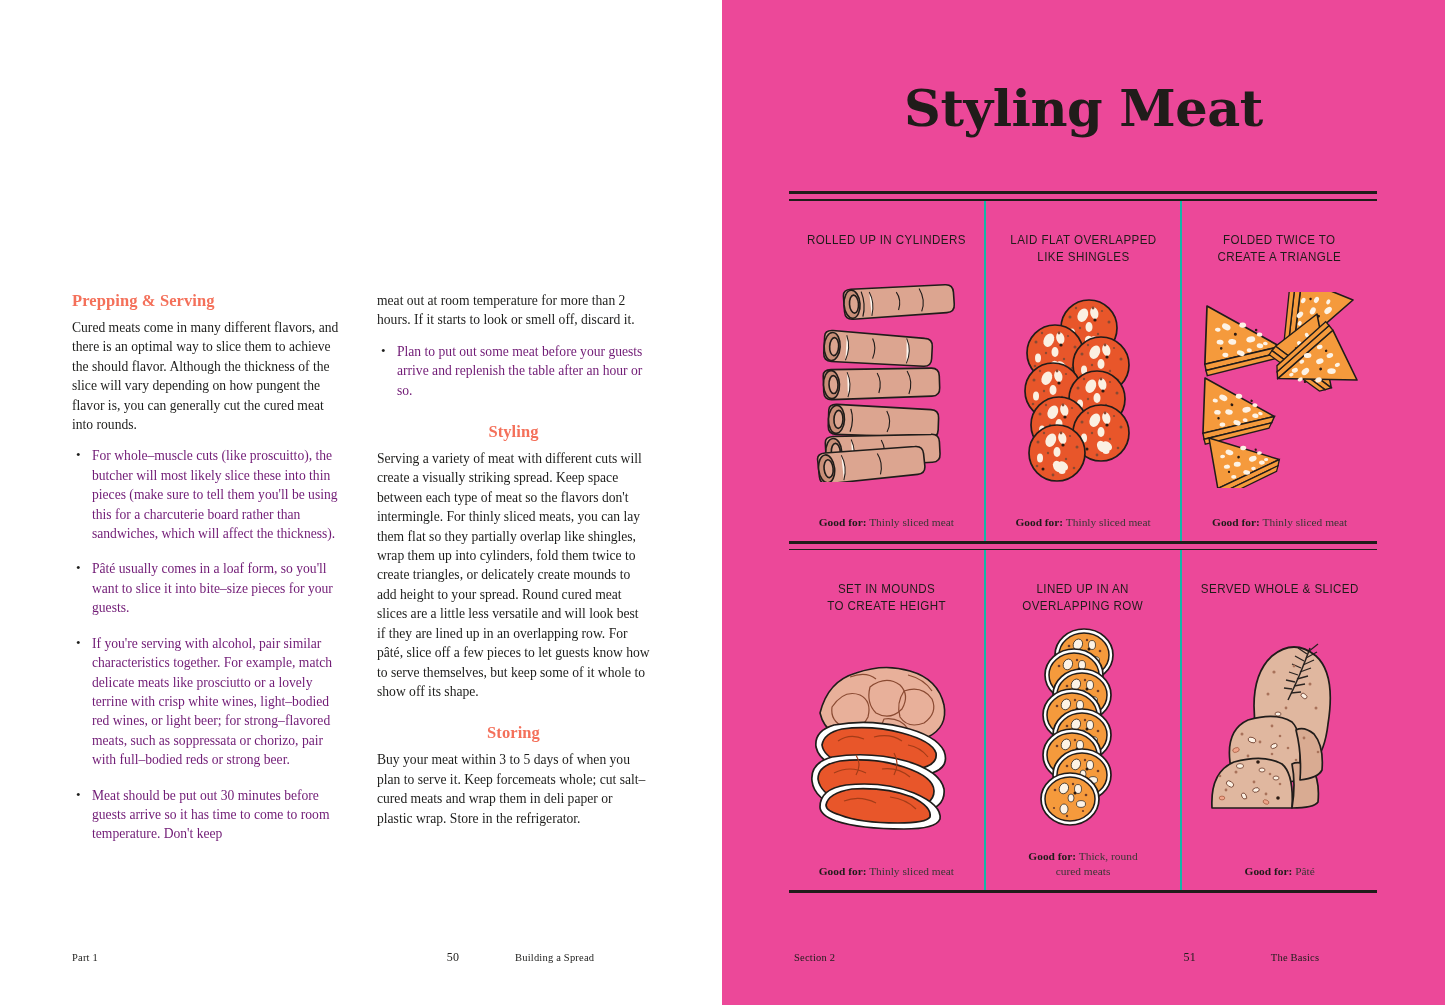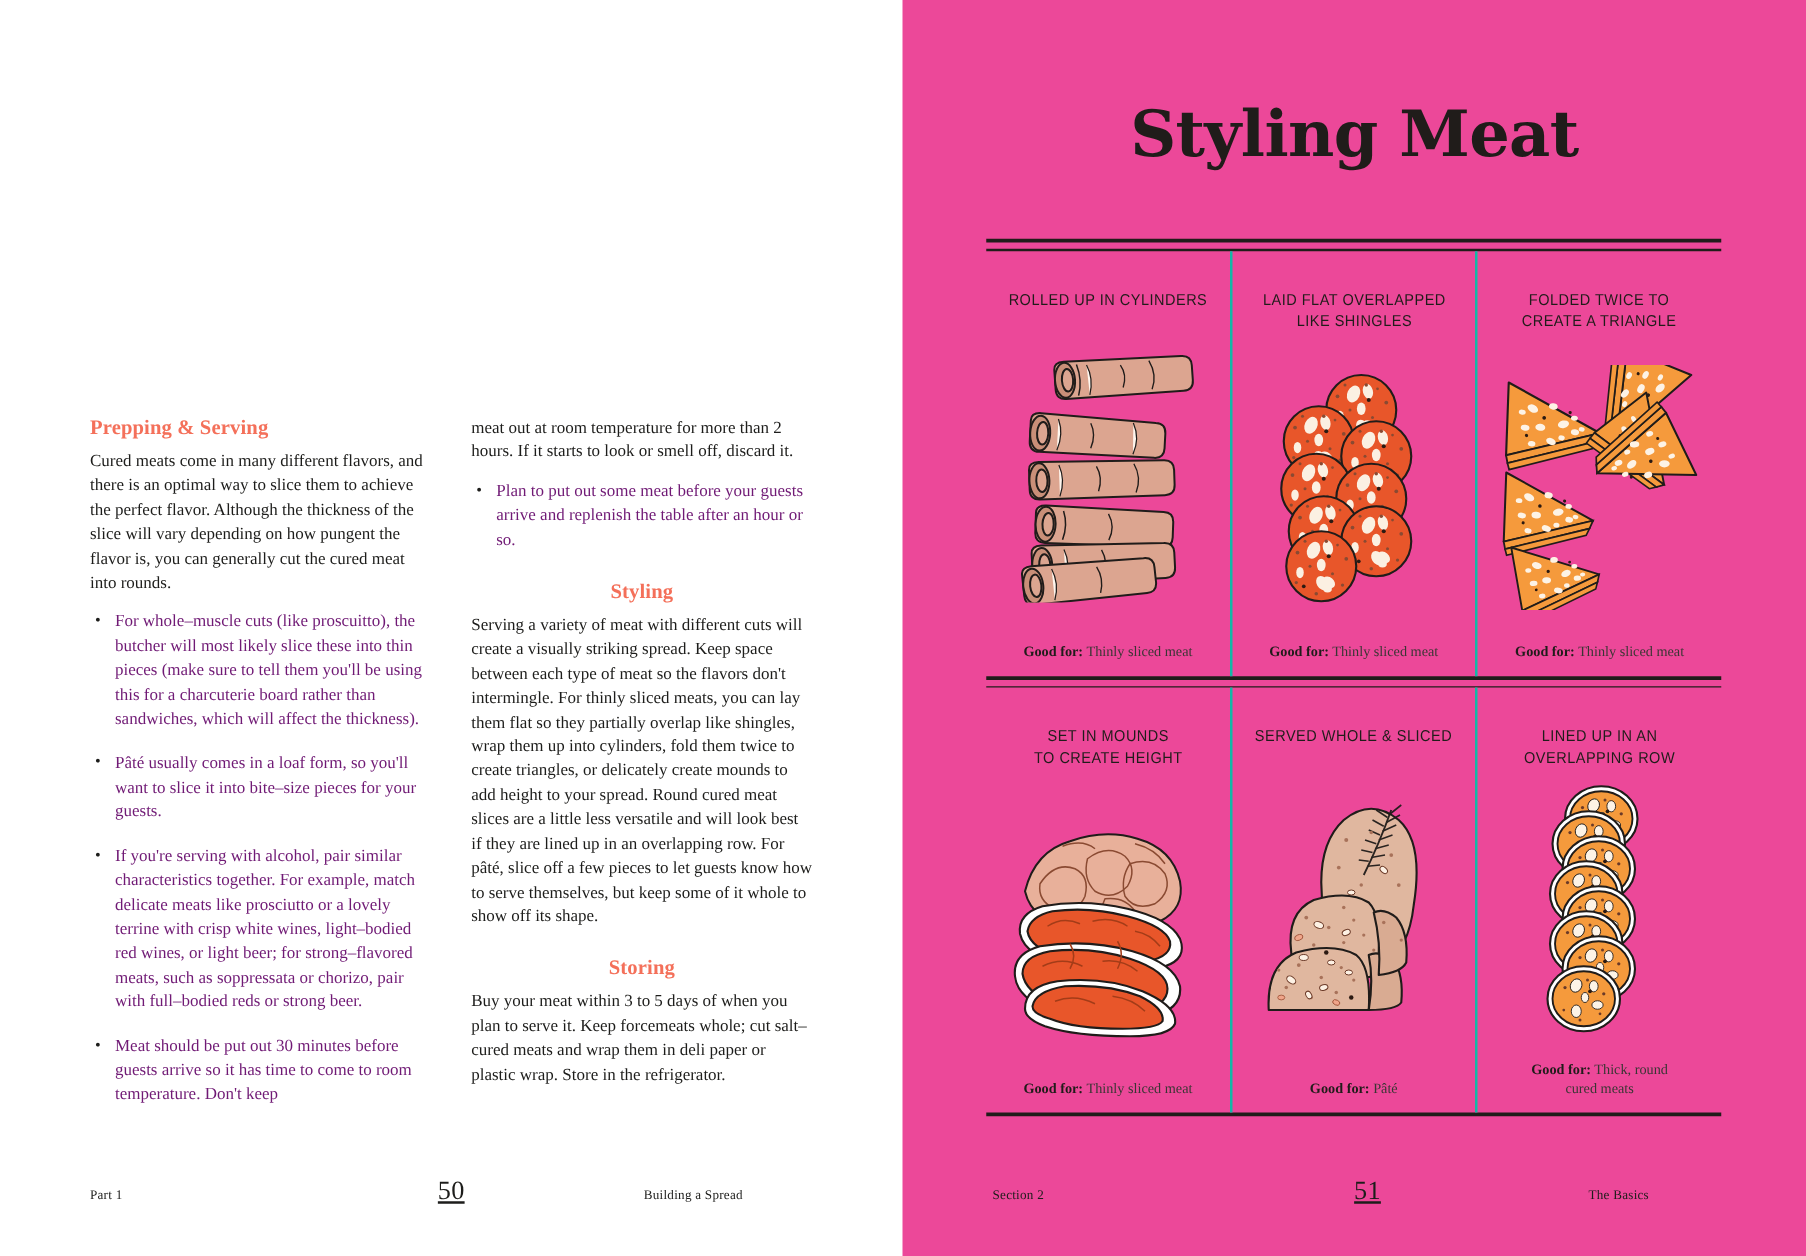--- a/index.html
+++ b/index.html
@@ -18,21 +18,21 @@
     background:#ffffff;
     flex:0 0 722px;
   }
   .cols{
     position:absolute;
     left:72px;top:291px;
     width:578px;
     display:flex;
     gap:32px;
   }
-  .col{width:273px;margin-top:41px;}
+  .col{width:273px;}
   .sec-head{
     color:#f4705a;
     font-family:"Liberation Serif", serif;
     font-size:16.5px;
     font-weight:700;
     margin:0 0 7px 0;
     letter-spacing:.1px;
   }
   .sec-head.spaced{margin-top:22px;text-align:center;}
   .body-p{
@@ -59,21 +59,21 @@
   .footer{
     position:absolute;
     bottom:40px;
     display:flex;
     align-items:baseline;
     font-size:10.5px;
     color:#1d1d1b;
     letter-spacing:.2px;
   }
   .footer .f-left{width:33%;text-align:left;}
-  .footer .f-mid{width:34%;text-align:center;font-size:21px;text-decoration:underline;}
+  .footer .f-mid{width:34%;text-align:right;font-size:12px;}
   .footer .f-right{width:33%;text-align:center;}
   .footer-left{left:72px;width:578px;}
   .footer-right{left:72px;width:600px;}
 
   
   .page-right{
     position:relative;
     width:723px;height:1005px;
     background:#ec4899;
     flex:0 0 723px;
@@ -146,21 +146,21 @@
 <body>
 
 <div class="spread">
 
   <div class="page-left">
 
     <div class="cols">
 
       <div class="col">
         <h2 class="sec-head">Prepping &amp; Serving</h2>
-        <p class="body-p">Cured meats come in many different flavors, and there is an optimal way to slice them to achieve the perfect flavor. Although the thickness of the slice will vary depending on how pungent the flavor is, you can generally cut the cured meat into rounds.</p>
+        <p class="body-p">Cured meats come in many different flavors, and there is an optimal way to slice them to achieve the should flavor. Although the thickness of the slice will vary depending on how pungent the flavor is, you can generally cut the cured meat into rounds.</p>
         <ul class="bullets">
           <li>For whole–muscle cuts (like proscuitto), the butcher will most likely slice these into thin pieces (make sure to tell them you'll be using this for a charcuterie board rather than sandwiches, which will affect the thickness).</li>
           <li>Pâté usually comes in a loaf form, so you'll want to slice it into bite–size pieces for your guests.</li>
           <li>If you're serving with alcohol, pair similar characteristics together. For example, match delicate meats like prosciutto or a lovely terrine with crisp white wines, light–bodied red wines, or light beer; for strong–flavored meats, such as soppressata or chorizo, pair with full–bodied reds or strong beer.</li>
           <li>Meat should be put out 30 minutes before guests arrive so it has time to come to room temperature. Don't keep</li>
         </ul>
       </div>
 
       <div class="col">
         <p class="body-p">meat out at room temperature for more than 2 hours. If it starts to look or smell off, discard it.</p>
@@ -397,20 +397,62 @@
                 <path d="M46 154 Q62 148 78 156"></path>
                   <path d="M92 150 Q108 152 118 162"></path>
                 <path d="M58 108 Q64 118 58 128"></path>
                   <path d="M96 106 Q102 116 96 128"></path>
               </g>
             </svg>
           </div>
           <div class="goodfor">
             <b>Good for:</b>
             <span>Thinly sliced meat</span>
+          </div>
+        </div>
+
+        <div class="cell">
+          <div class="cell-title">LINED UP IN AN<br>OVERLAPPING ROW</div>
+          <div class="art">
+            <svg width="110" height="210" viewBox="0 0 110 210">
+              <defs>
+                <g id="sal2">
+                  <ellipse rx="29" ry="26" fill="#ffffff" stroke="#201c1a" stroke-width="1.7"></ellipse>
+                  <ellipse rx="25" ry="22" fill="#f59a3c" stroke="#201c1a" stroke-width="1.5"></ellipse>
+                  <g fill="#fdf3e6" stroke="#201c1a" stroke-width="0.7">
+                    <ellipse cx="-10" cy="-7" rx="4.5" ry="5.5" transform="rotate(25)"></ellipse>
+                    <ellipse cx="8" cy="-10" rx="3.5" ry="4.5"></ellipse>
+                    <ellipse cx="11" cy="5" rx="4.5" ry="3.4"></ellipse>
+                    <ellipse cx="-6" cy="10" rx="4" ry="5"></ellipse>
+                    <ellipse cx="1" cy="-1" rx="3" ry="4"></ellipse>
+                  </g>
+                  <g fill="#6b3a28">
+                    <circle cx="-15" cy="-9" r="1.3"></circle>
+                      <circle cx="3" cy="-15" r="1.2"></circle>
+                    <circle cx="16" cy="-4" r="1.3"></circle>
+                      <circle cx="13" cy="12" r="1.1"></circle>
+                    <circle cx="-3" cy="17" r="1.2"></circle>
+                      <circle cx="-16" cy="9" r="1.1"></circle>
+                  </g>
+                  <circle cx="5" cy="-6" r="1.5" fill="#2b1a12"></circle>
+                </g>
+              </defs>
+              <use href="#sal2" x="56" y="28"></use>
+              <use href="#sal2" x="46" y="48"></use>
+              <use href="#sal2" x="54" y="68"></use>
+              <use href="#sal2" x="44" y="88"></use>
+              <use href="#sal2" x="54" y="108"></use>
+              <use href="#sal2" x="44" y="128"></use>
+              <use href="#sal2" x="54" y="148"></use>
+              <use href="#sal2" x="42" y="172"></use>
+            </svg>
+          </div>
+          <div class="goodfor">
+            <b>Good for:</b>
+            <span>Thick, round<br>cured meats</span>
           </div>
         </div>
 
         <div class="cell">
           <div class="cell-title">SERVED WHOLE &amp; SLICED</div>
           <div class="art">
             <svg width="160" height="186" viewBox="0 0 160 186">
               <g stroke="#201c1a" stroke-width="1.7" stroke-linejoin="round">
                 <path d="M56 92 Q48 40 72 18 Q94 0 116 18 Q136 36 128 86 Q124 122 104 134 Q78 142 64 124 Q56 110 56 92 Z" fill="#e0b79f"></path>
                 <path d="M30 124 Q26 92 48 82 Q76 74 92 84 Q102 94 100 124 L100 142 Q66 150 32 142 Z" fill="#e0b79f"></path>
@@ -483,62 +525,20 @@
                 <circle cx="58" cy="124" r="1.8"></circle>
                   <circle cx="78" cy="160" r="1.8"></circle>
               </g>
             </svg>
           </div>
           <div class="goodfor">
             <b>Good for:</b>
             <span>Pâté</span>
           </div>
         </div>
-
-        <div class="cell">
-          <div class="cell-title">LINED UP IN AN<br>OVERLAPPING ROW</div>
-          <div class="art">
-            <svg width="110" height="210" viewBox="0 0 110 210">
-              <defs>
-                <g id="sal2">
-                  <ellipse rx="29" ry="26" fill="#ffffff" stroke="#201c1a" stroke-width="1.7"></ellipse>
-                  <ellipse rx="25" ry="22" fill="#f59a3c" stroke="#201c1a" stroke-width="1.5"></ellipse>
-                  <g fill="#fdf3e6" stroke="#201c1a" stroke-width="0.7">
-                    <ellipse cx="-10" cy="-7" rx="4.5" ry="5.5" transform="rotate(25)"></ellipse>
-                    <ellipse cx="8" cy="-10" rx="3.5" ry="4.5"></ellipse>
-                    <ellipse cx="11" cy="5" rx="4.5" ry="3.4"></ellipse>
-                    <ellipse cx="-6" cy="10" rx="4" ry="5"></ellipse>
-                    <ellipse cx="1" cy="-1" rx="3" ry="4"></ellipse>
-                  </g>
-                  <g fill="#6b3a28">
-                    <circle cx="-15" cy="-9" r="1.3"></circle>
-                      <circle cx="3" cy="-15" r="1.2"></circle>
-                    <circle cx="16" cy="-4" r="1.3"></circle>
-                      <circle cx="13" cy="12" r="1.1"></circle>
-                    <circle cx="-3" cy="17" r="1.2"></circle>
-                      <circle cx="-16" cy="9" r="1.1"></circle>
-                  </g>
-                  <circle cx="5" cy="-6" r="1.5" fill="#2b1a12"></circle>
-                </g>
-              </defs>
-              <use href="#sal2" x="56" y="28"></use>
-              <use href="#sal2" x="46" y="48"></use>
-              <use href="#sal2" x="54" y="68"></use>
-              <use href="#sal2" x="44" y="88"></use>
-              <use href="#sal2" x="54" y="108"></use>
-              <use href="#sal2" x="44" y="128"></use>
-              <use href="#sal2" x="54" y="148"></use>
-              <use href="#sal2" x="42" y="172"></use>
-            </svg>
-          </div>
-          <div class="goodfor">
-            <b>Good for:</b>
-            <span>Thick, round<br>cured meats</span>
-          </div>
-        </div>
       </div>
 
       <div class="rule thick"></div>
     </div>
 
     <div class="footer footer-right">
       <span class="f-left">Section 2</span>
       <span class="f-mid">51</span>
       <span class="f-right">The Basics</span>
     </div>

